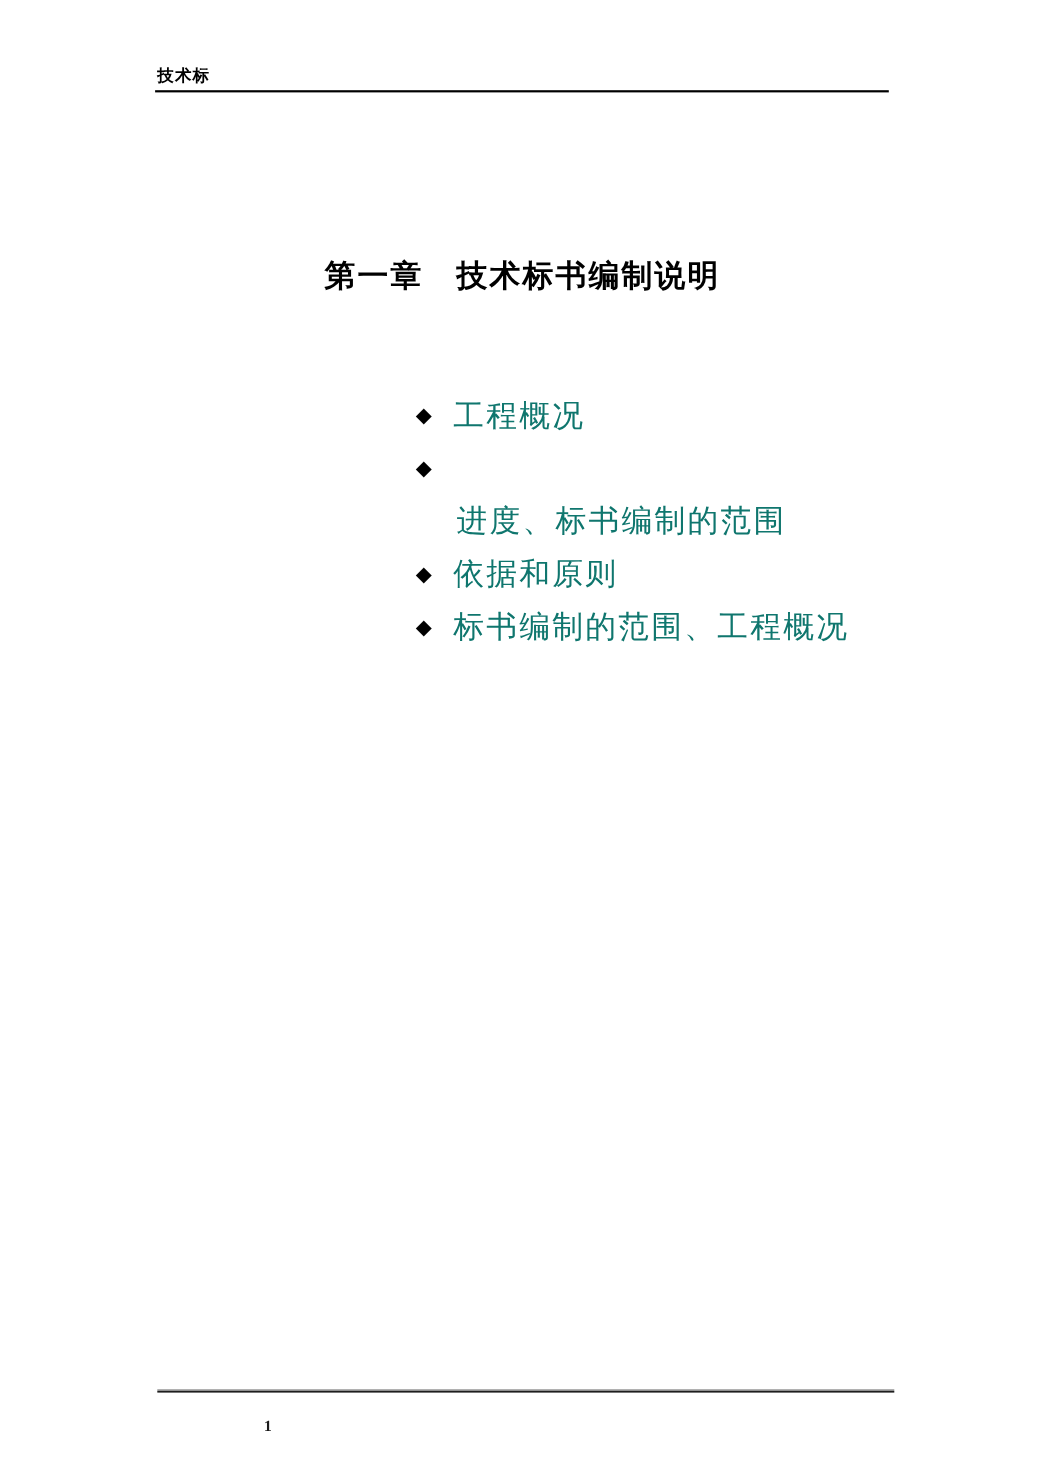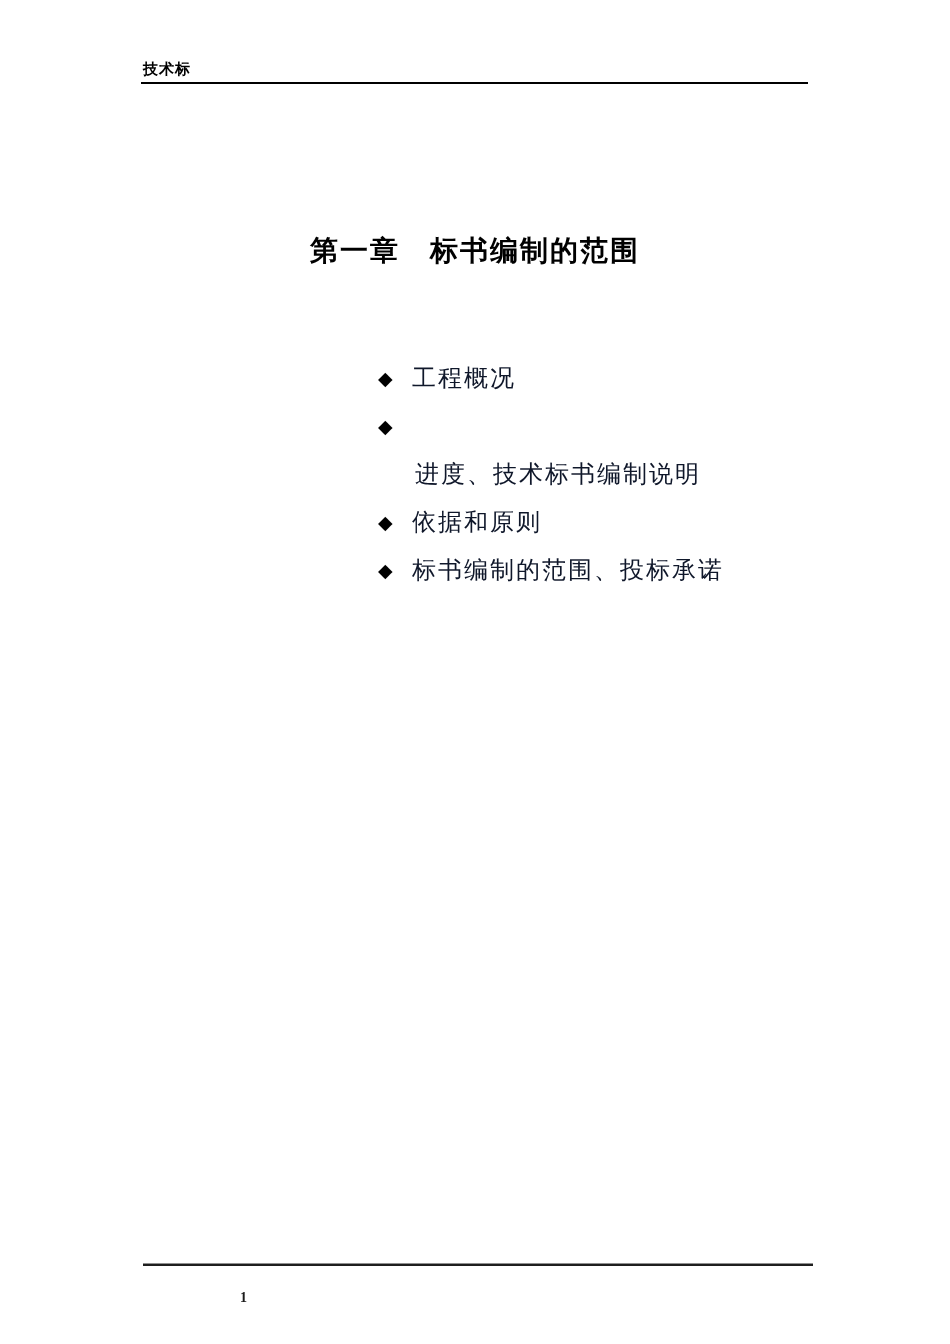--- a/index.html
+++ b/index.html
@@ -56,23 +56,23 @@
   .bullet-icon {
     width: 34px;
     font-size: 19px;
     line-height: 1;
     color: #000000;
     flex: 0 0 34px;
     font-family: "DejaVu Sans", sans-serif;
   }
   .bullet-text {
     font-family: Liberation Serif, serif;
-    font-size: 24px;
+    font-size: 28px;
     letter-spacing: 2px;
-    color: #0f172a;
+    color: #0f766e;
     white-space: nowrap;
   }
   .bullet-cont {
     padding-left: 37px;
   }
   
   .footer-rule {
     position: absolute;
     left: 143px; top: 1263px;
     width: 670px; height: 3px;
@@ -89,45 +89,45 @@
 </style>
 </head>
 <body>
 
 <div class="page">
 
   <div class="doc-header">技术标</div>
 
   <div class="header-rule"></div>
 
-  <div class="chapter-title">第一章　标书编制的范围</div>
+  <div class="chapter-title">第一章　技术标书编制说明</div>
 
   <div class="bullet-list">
 
     <div class="bullet-row">
       <span class="bullet-icon">◆</span>
       <span class="bullet-text">工程概况</span>
     </div>
 
     <div class="bullet-row">
       <span class="bullet-icon">◆</span>
     </div>
 
     <div class="bullet-row bullet-cont">
-      <span class="bullet-text">进度、技术标书编制说明</span>
+      <span class="bullet-text">进度、标书编制的范围</span>
     </div>
 
     <div class="bullet-row">
       <span class="bullet-icon">◆</span>
       <span class="bullet-text">依据和原则</span>
     </div>
 
     <div class="bullet-row">
       <span class="bullet-icon">◆</span>
-      <span class="bullet-text">标书编制的范围、投标承诺</span>
+      <span class="bullet-text">标书编制的范围、工程概况</span>
     </div>
 
   </div>
 
   <div class="footer-rule"></div>
 
   <div class="page-number">1</div>
 
 </div>
 

